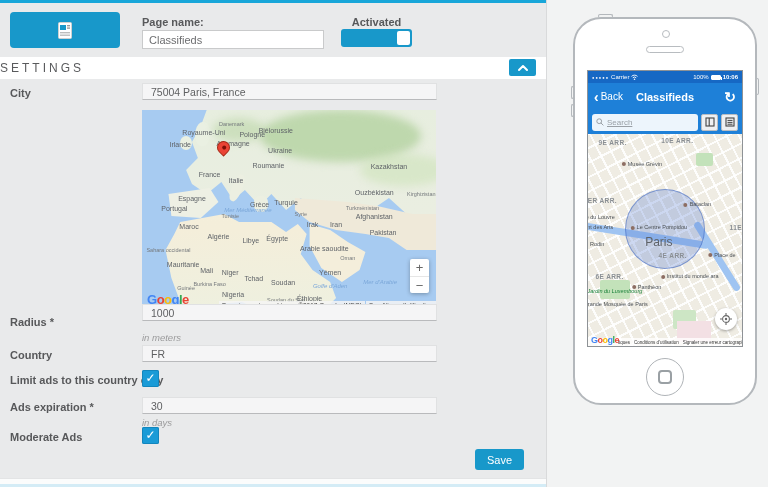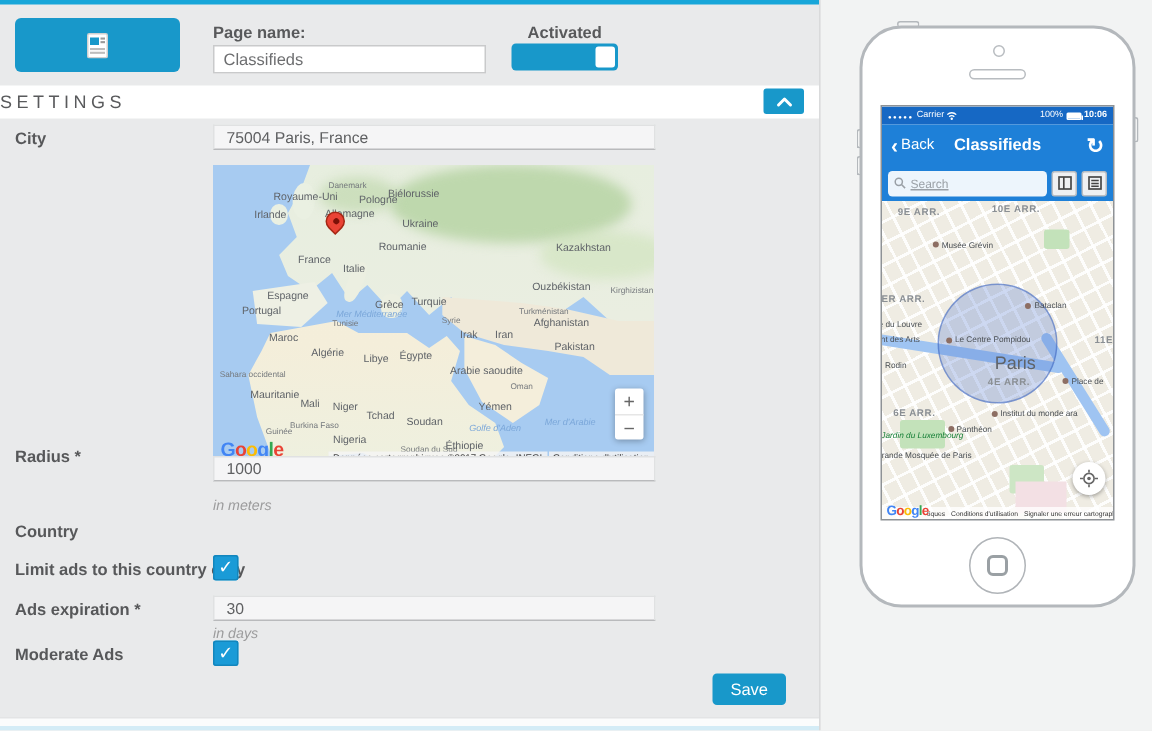--- a/index.html
+++ b/index.html
@@ -157,21 +157,21 @@
   .river { position:absolute; background:#9fc4f2; }
   .rv1 { left:-6%; top:46%; width:85%; height:7px; transform:rotate(9deg); border-radius:4px; }
   .rv2 { left:58%; top:56%; width:52%; height:7px; transform:rotate(58deg); border-radius:4px; }
   .radius-circle { position:absolute; left:24%; top:26%; width:80px; height:80px;
     border-radius:50%; background:rgba(80,120,210,.28); border:1.5px solid rgba(60,100,190,.55); }
   .arr { font-size:6.5px; font-weight:bold; color:#8a8f94; letter-spacing:.4px; }
   .poi { font-size:5.5px; color:#4a4f54; }
   .poi::before { content:""; display:inline-block; width:4px; height:4px; border-radius:50%;
     background:#8d6e63; margin-right:2px; vertical-align:middle; }
   .park-lbl { font-size:5.5px; color:#188038; font-style:italic; }
-  .city-big { font-size:12px; color:#5f6368;margin-left:18px; }
+  .city-big { font-size:12px; color:#5f6368; }
   .locate { position:absolute; right:5px; bottom:16px; width:22px; height:22px;
     border-radius:50%; background:#fff; box-shadow:0 1px 3px rgba(0,0,0,.35);
     display:flex; align-items:center; justify-content:center; cursor:pointer; }
   .pattrib { position:absolute; left:0; right:0; bottom:0; height:8px;
     background:rgba(255,255,255,.78); display:flex; align-items:center; gap:4px;
     padding-left:30px; font-size:4.5px; color:#333; overflow:hidden; }
   .pattrib span { white-space:nowrap; }
   .pglogo { position:absolute; left:3px; bottom:1px; font-size:9px; font-weight:bold;
     letter-spacing:-0.5px; }
   .myshoprow { height:22px; background:#fff; display:flex; }
@@ -289,25 +289,26 @@
       </div>
 
       <div class="glogo"><span class="rpt gl-b">G</span><span class="rpt gl-r">o</span><span class="rpt gl-y">o</span><span class="rpt gl-b">g</span><span class="rpt gl-g">l</span><span class="rpt gl-r">e</span></div>
 
       <div class="attrib">
         <span>Données cartographiques ©2017 Google, INEGI</span>
         <span class="terms">Conditions d'utilisation</span>
       </div>
     </div>
 
-    <span class="row-lbl" style="top:299px">Radius *</span>
+    <span class="row-lbl" style="top:316px">Radius *</span>
     <input class="field" style="top: 304px;" type="text" value="1000">
     <span class="hint" style="top:332px">in meters</span>
 
     <span class="row-lbl" style="top:349px">Country</span>
+    <input class="field" style="top: 345px;" type="text" value="FR">
 
     <span class="row-lbl" style="top:374px">Limit ads to this country only</span>
     <div class="checkbox" style="top:370px">
       <span>✓</span>
     </div>
 
     <span class="row-lbl" style="top:401px">Ads expiration *</span>
     <input class="field" style="top: 397px;" type="text" value="30">
     <span class="hint" style="top:417px">in days</span>
 

